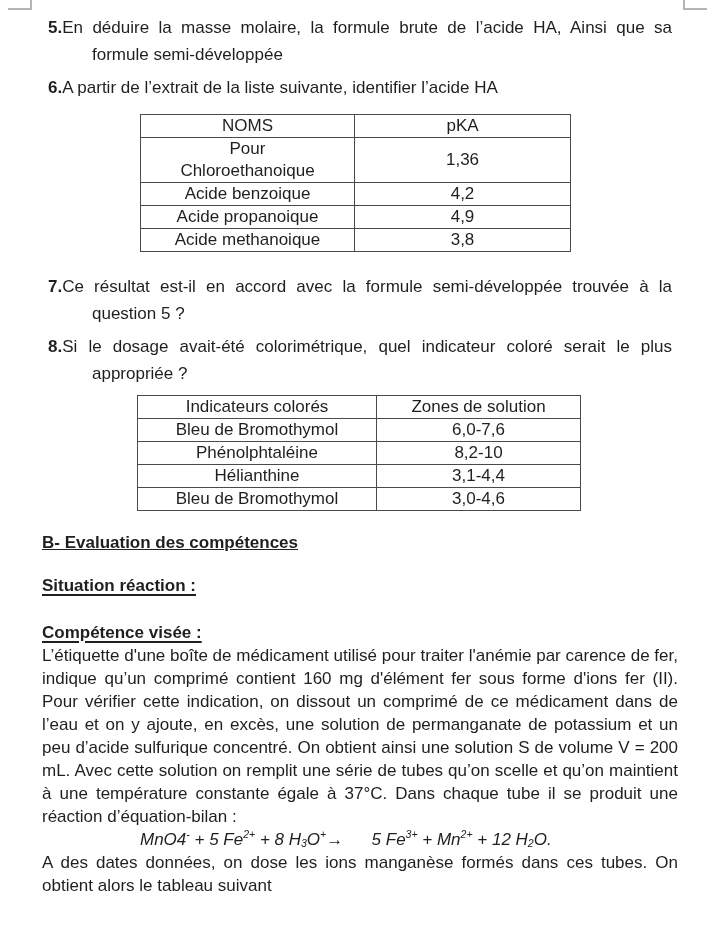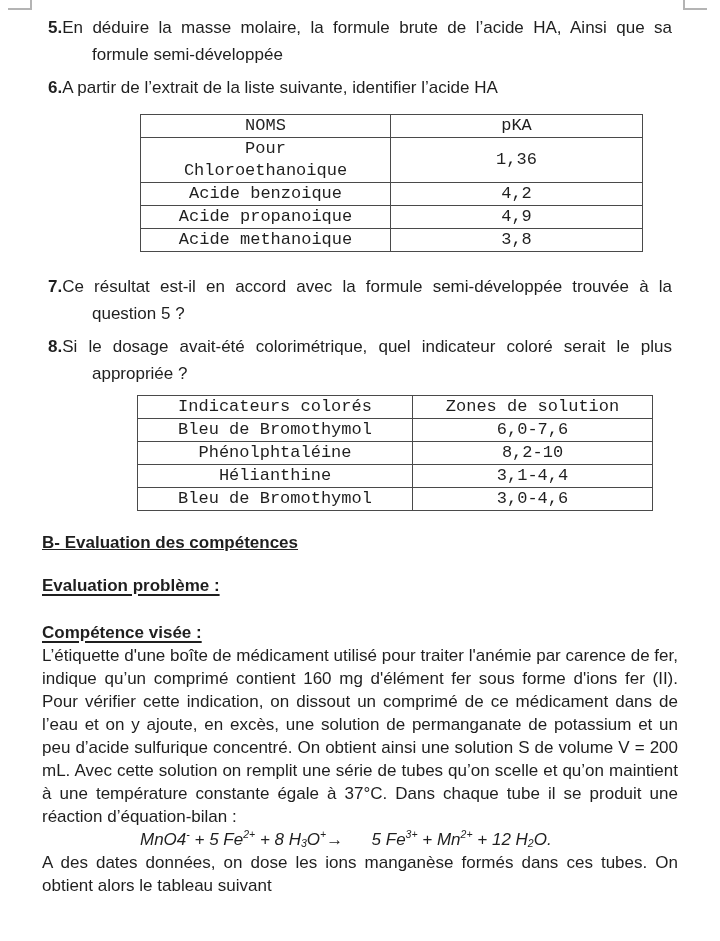--- a/index.html
+++ b/index.html
@@ -33,24 +33,23 @@
   .mt-q7 { margin-top: 21px; }
 
   
   table.tbl { border-collapse: collapse; table-layout: fixed; }
   .tbl td, .tbl th {
     border: 1.5px solid #4a4a4a;
     text-align: center;
     font-weight: 400;
     font-size: 17px;
     line-height: 22px;
-    padding: 0 18px;
+    padding: 0 0;
     white-space: pre-line;
     vertical-align: middle;
-    font-family: Liberation Mono, monospace;
   }
   .tbl-acid { width: 428px; margin: 13px 0 0 98px; }
   .tbl-acid .c1 { width: 213px; }
   .tbl-acid .c2 { width: 215px; }
   .tbl-ind { width: 441px; margin: 8px 0 0 95px; border-radius: 16px; }
   .tbl-ind .c1 { width: 238px; }
   .tbl-ind .c2 { width: 203px; }
 
   
   .heading-b { font-weight: 700; line-height: 23px; margin-top: 20px; text-decoration: underline; }
@@ -133,21 +132,21 @@
   </tr>
   <tr>
     <td>Bleu de Bromothymol</td>
     <td>3,0-4,6</td>
   </tr>
 </tbody>
   </table>
 
 <div class="heading-b">B- Evaluation des compétences</div>
 
-<div class="heading-u situation">Evaluation problème :</div>
+<div class="heading-u situation">Situation réaction :</div>
 
 <div class="heading-u competence">Compétence visée :</div>
 
 <p class="para">L’étiquette d'une boîte de médicament utilisé pour traiter l'anémie par carence de fer, indique qu’un comprimé contient 160 mg d'élément fer sous forme d'ions fer (II). Pour vérifier cette indication, on dissout un comprimé de ce médicament dans de l’eau et on y ajoute, en excès, une solution de permanganate de potassium et un peu d’acide sulfurique concentré. On obtient ainsi une solution S de volume V = 200 mL. Avec cette solution on remplit une série de tubes qu’on scelle et qu’on maintient à une température constante égale à 37°C. Dans chaque tube il se produit une réaction d’équation-bilan :</p>
 
 <div class="equation">MnO4<sup>-</sup> + 5 Fe<sup>2+</sup> + 8 H<sub>3</sub>O<sup>+</sup>→      5 Fe<sup>3+</sup> + Mn<sup>2+</sup> + 12 H<sub>2</sub>O.</div>
 
 <p class="para">A des dates données, on dose les ions manganèse formés dans ces tubes. On obtient alors le tableau suivant</p>
 
 </body></html>

